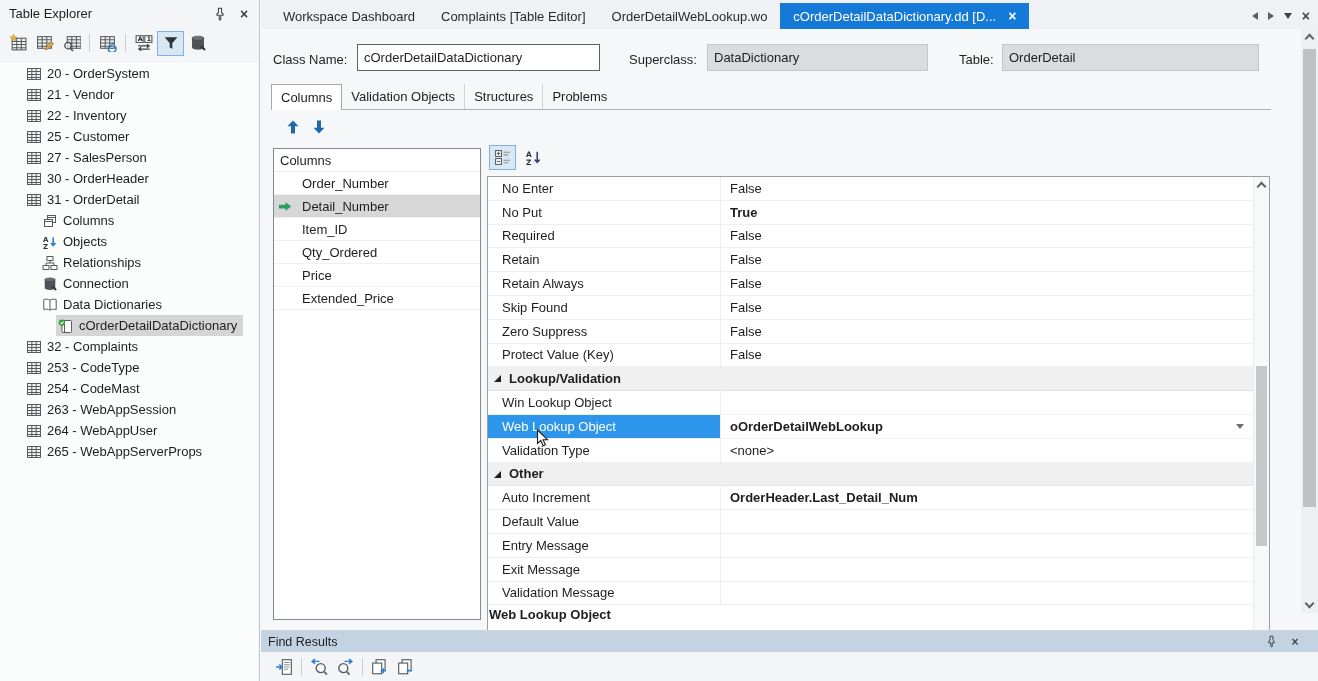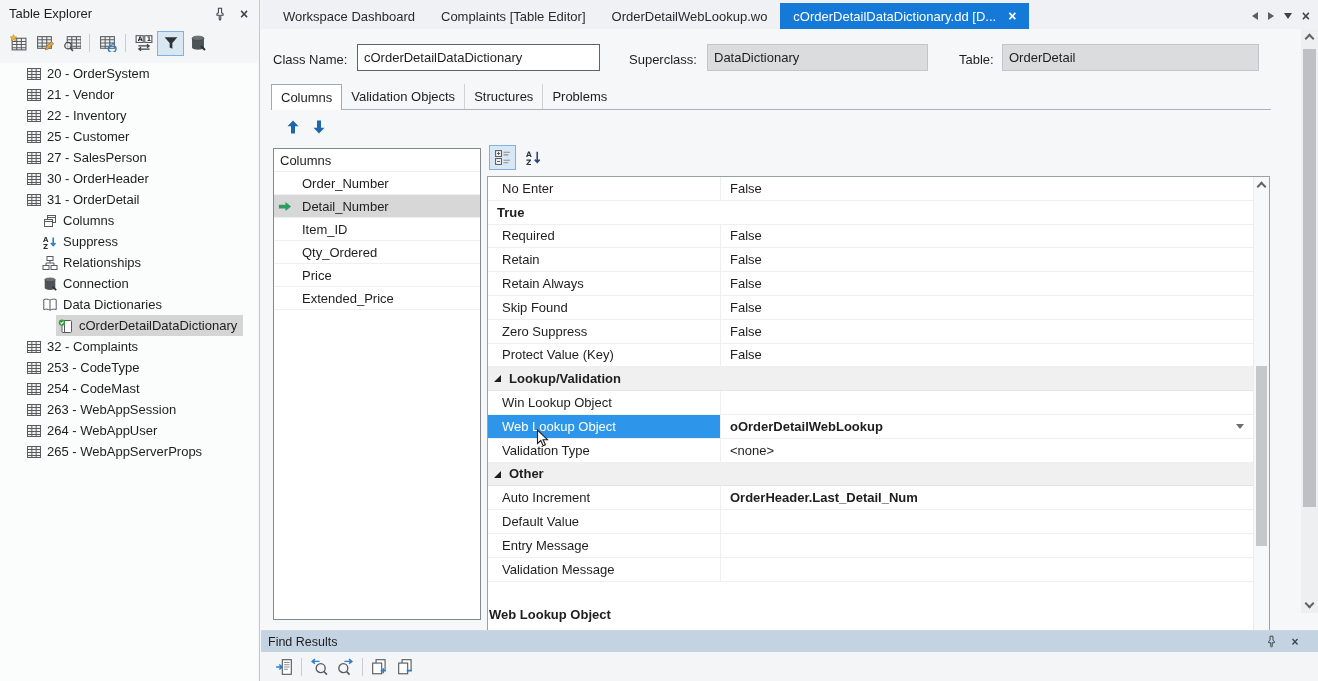--- a/index.html
+++ b/index.html
@@ -337,21 +337,21 @@
           <svg class="ic">
             <use href="#icon-columns"></use>
           </svg>
           <span>Columns</span>
         </div>
 
         <div class="tree-row" style="margin-left: 40px;">
           <svg class="ic">
             <use href="#icon-indexes"></use>
           </svg>
-          <span>Suppress</span>
+          <span>Objects</span>
         </div>
 
         <div class="tree-row" style="margin-left: 40px;">
           <svg class="ic">
             <use href="#icon-relationships"></use>
           </svg>
           <span>Relationships</span>
         </div>
 
         <div class="tree-row" style="margin-left: 40px;">
@@ -548,20 +548,24 @@
 
                 <span>No Enter</span>
               </div>
               <div class="g-value">
                 <span>False</span>
 
               </div>
             </div>
 
             <div class="grid-row bold">
+              <div class="g-label">
+
+                <span>No Put</span>
+              </div>
               <div class="g-value">
                 <span>True</span>
 
               </div>
             </div>
 
             <div class="grid-row">
               <div class="g-label">
 
                 <span>Required</span>
@@ -702,20 +706,30 @@
               <div class="g-label">
 
                 <span>Entry Message</span>
               </div>
               <div class="g-value">
                 <span></span>
 
               </div>
             </div>
 
+            <div class="grid-row">
+              <div class="g-label">
+
+                <span>Exit Message</span>
+              </div>
+              <div class="g-value">
+                <span></span>
+
+              </div>
+            </div>
 
             <div class="grid-row">
               <div class="g-label">
 
                 <span>Validation Message</span>
               </div>
               <div class="g-value">
                 <span></span>
 
               </div>

